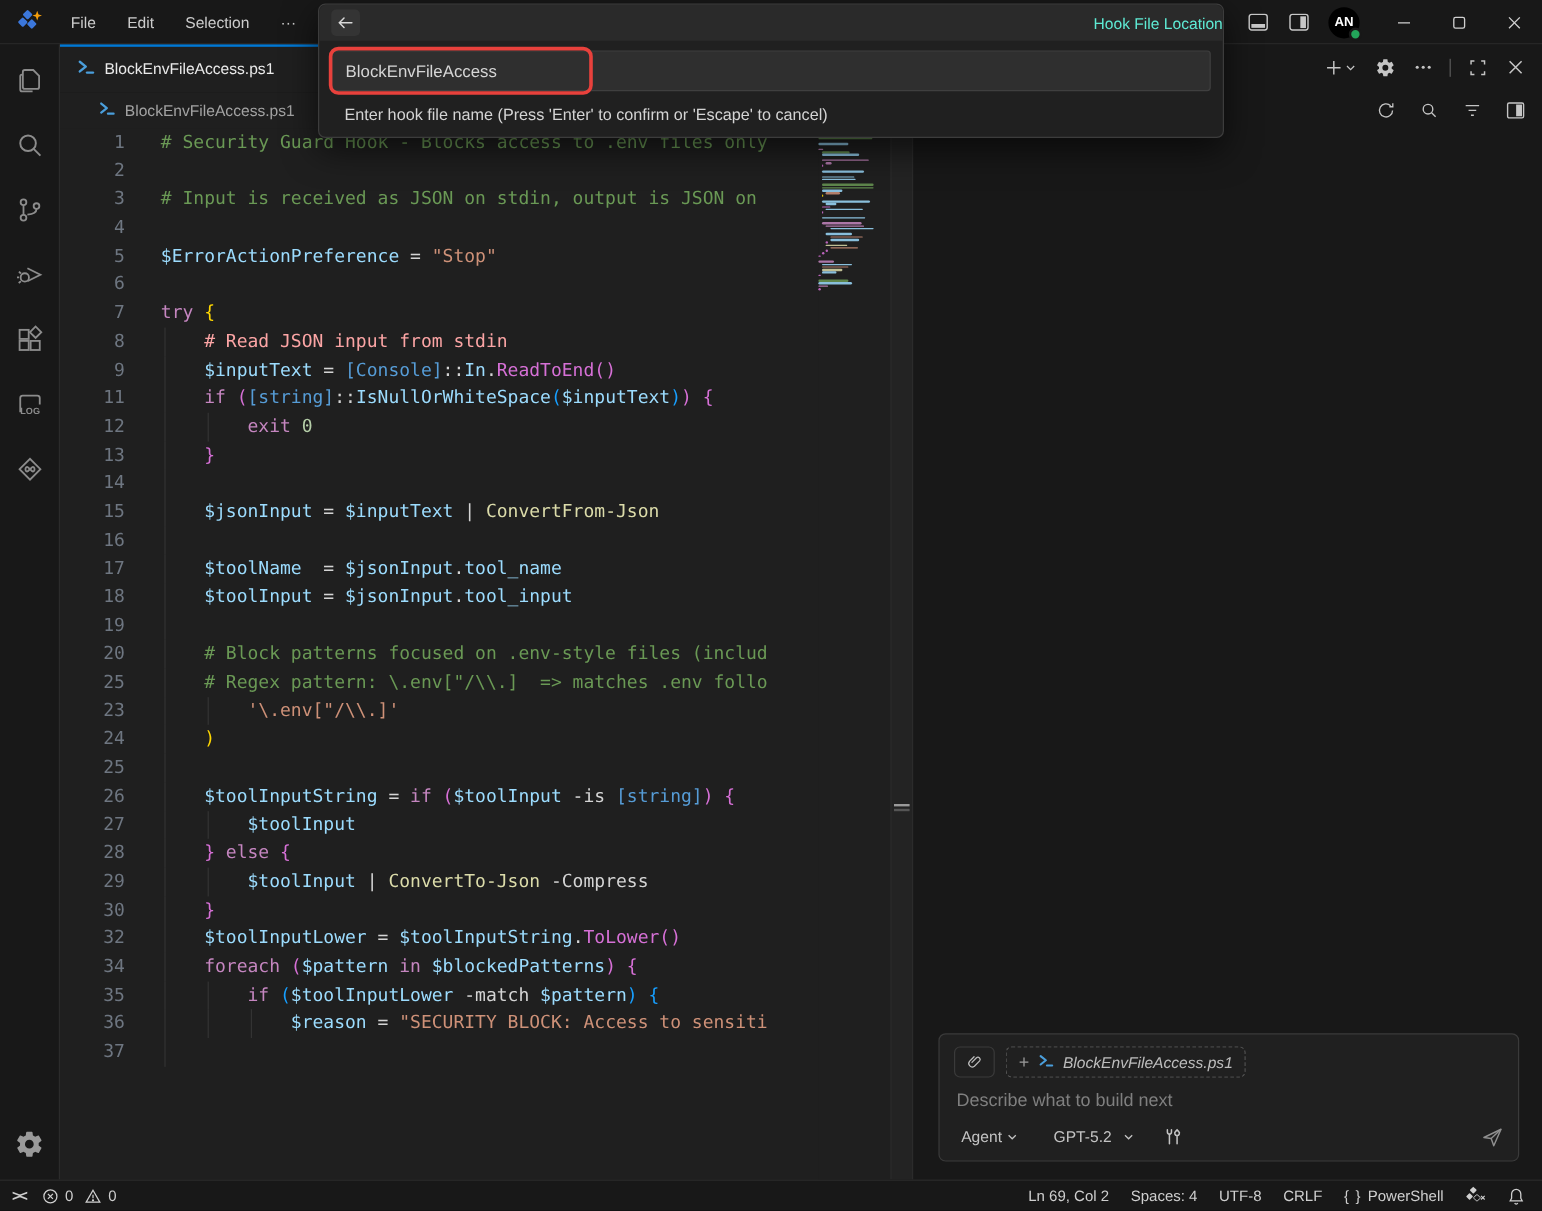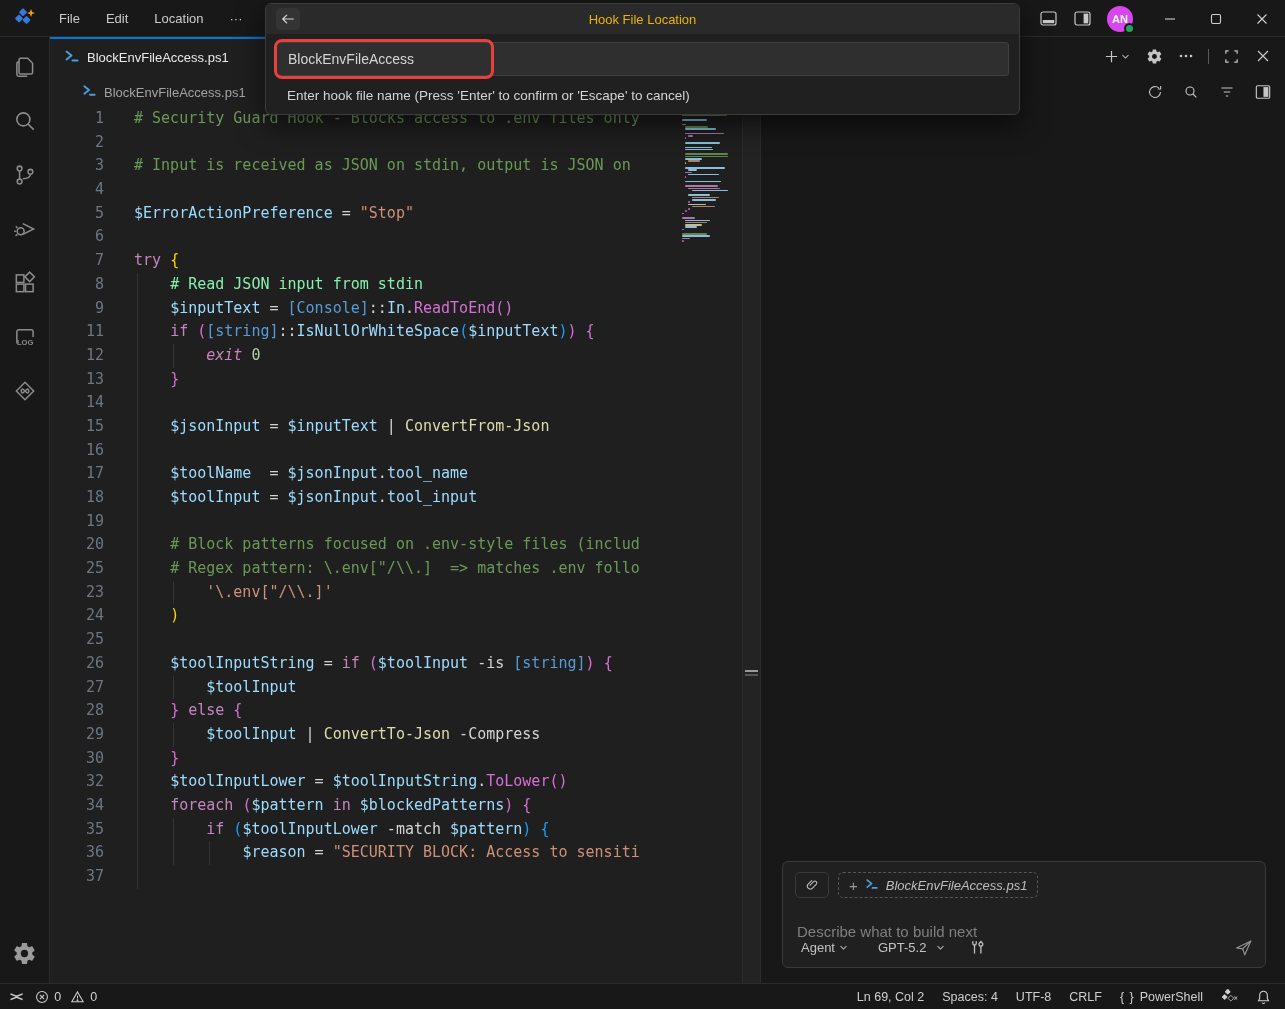--- a/index.html
+++ b/index.html
@@ -16,21 +16,21 @@
     background:#181818; display:flex; align-items:center;
     border-bottom:1px solid #2b2b2b;
   }
   .app-logo{ width:50px; display:flex; justify-content:center; }
   .menus{ display:flex; gap:8px; font-size:13px; color:#cccccc; }
   .menu-item{ padding:4px 9px; border-radius:5px; cursor:default; }
   .titlebar-right{ position:absolute; right:0; top:0; height:37px; display:flex; align-items:center; }
   .layout-btn{ width:34px; height:28px; display:flex; align-items:center; justify-content:center; }
   .avatar-wrap{ position:relative; margin:0 14px 0 8px; }
   .avatar{
-    width:26px; height:26px; border-radius:50%; background:#d946ef; color:#fff;
+    width:26px; height:26px; border-radius:50%; background:#000000; color:#fff;
     font-size:11px; font-weight:bold; display:flex; align-items:center; justify-content:center;
   }
   .presence-dot{
     position:absolute; right:-2px; bottom:-2px; width:11px; height:11px; border-radius:50%;
     background:#23a55a; border:2px solid #181818;
   }
   .win-btn{ width:46px; height:37px; display:flex; align-items:center; justify-content:center; color:#d0d0d0; }
   
   .main{ position:absolute; top:37px; left:0; right:0; bottom:26px; display:flex; }
   .activitybar{
@@ -82,21 +82,21 @@
   .chat-row1{ position:absolute; top:10px; left:12px; display:flex; align-items:center; gap:9px; }
   .attach-btn{
     width:34px; height:26px; border:1px solid #3a3a3a; border-radius:5px;
     display:flex; align-items:center; justify-content:center;
   }
   .context-chip{
     height:26px; border:1px dashed #565656; border-radius:5px; display:flex; align-items:center;
     gap:7px; padding:0 10px; color:#b9b9b9; font-size:13px;
   }
   .chip-name{ font-style:italic; color:#bdbdbd; }
-  .chat-placeholder{ position:absolute; top:61px; left:14px; font-size:15px; color:#7f7f7f; }
+  .chat-placeholder{ position:absolute; top:47px; left:14px; font-size:15px; color:#7f7f7f; }
   .chat-row3{ position:absolute; bottom:9px; left:14px; right:12px; display:flex; align-items:center; gap:8px; font-size:13px; color:#c3c3c3; }
   .dd{ display:flex; align-items:center; gap:4px; padding:2px 4px; border-radius:4px; }
   .send-btn{ margin-left:auto; color:#8f8f8f; display:flex; }
   
   .statusbar{
     position:absolute; left:0; right:0; bottom:0; height:26px; background:#181818;
     border-top:1px solid #2b2b2b; display:flex; align-items:center; font-size:12.5px; color:#cfcfcf;
   }
   .sb-left{ display:flex; align-items:center; gap:14px; padding-left:10px; }
   .sb-right{ margin-left:auto; display:flex; align-items:center; gap:18px; padding-right:14px; }
@@ -109,21 +109,21 @@
     box-shadow:0 10px 28px rgba(0,0,0,0.6);
   }
   .qi-header{
     height:30px; background:#2a2a2a; border-radius:6px 6px 0 0; position:relative;
     display:flex; align-items:center;
   }
   .qi-back{
     position:absolute; left:10px; top:4px; width:24px; height:22px; border-radius:4px;
     background:#343434; display:flex; align-items:center; justify-content:center;
   }
-  .qi-title{ width:100%; text-align:center; font-size:13px; color:#eab308; }
+  .qi-title{ width:100%; text-align:right; font-size:13px; color:#5eead4; }
   .qi-input{
     position:absolute; left:10px; right:10px; top:38px; height:34px;
     background:#2f2f2f; border:1px solid #3f3f3f; border-radius:3px;
     color:#d6d6d6; font-size:14px; padding:0 11px; outline:none;
     font-family:"Liberation Sans", sans-serif;
   }
   .qi-highlight{
     position:absolute; left:8px; top:35px; width:220px; height:40px;
     border:3px solid #e8413c; border-radius:8px; pointer-events:none;
   }
@@ -139,21 +139,21 @@
       <svg width="22" height="22" viewBox="0 0 22 22">
         <rect x="6" y="2.2" width="6" height="6" rx="1" fill="#3b77db" transform="rotate(45 9 5.2)"></rect>
         <rect x="2" y="8.5" width="6" height="6" rx="1" fill="#3b77db" transform="rotate(45 5 11.5)"></rect>
         <rect x="9.5" y="10" width="6" height="6" rx="1" fill="#3b77db" transform="rotate(45 12.5 13)"></rect>
         <path d="M17 2 L18.1 5 L21 6 L18.1 7 L17 10 L15.9 7 L13 6 L15.9 5 Z" fill="#f59e0b"></path>
       </svg>
     </div>
     <div class="menus">
       <span class="menu-item">File</span>
       <span class="menu-item">Edit</span>
-      <span class="menu-item">Location</span>
+      <span class="menu-item">Selection</span>
       <span class="menu-item">···</span>
     </div>
     <div class="titlebar-right">
       <div class="layout-btn">
         <svg width="17" height="15" viewBox="0 0 17 15">
             <rect x="1" y="1" width="15" height="13" rx="2" fill="none" stroke="#c8c8c8" stroke-width="1.2"></rect>
             <rect x="2.8" y="9" width="11.4" height="3.2" fill="#c8c8c8"></rect>
           </svg>
       </div>
       <div class="layout-btn">
@@ -265,24 +265,24 @@
       </div>
       <div class="code-area">
         <div id="code-lines">
             <div class="code-line"><span class="ln">1</span><span class="lc"><span style="color: rgb(106, 153, 85);"># Security Guard Hook - Blocks access to .env files only</span></span></div>
             <div class="code-line"><span class="ln">2</span></div>
             <div class="code-line"><span class="ln">3</span><span class="lc"><span style="color: rgb(106, 153, 85);"># Input is received as JSON on stdin, output is JSON on</span></span></div>
             <div class="code-line"><span class="ln">4</span><span class="lc"></span></div>
             <div class="code-line"><span class="ln">5</span><span class="lc"><span style="color: rgb(156, 220, 254);">$ErrorActionPreference</span><span style="color: rgb(212, 212, 212);"> = </span><span style="color: rgb(206, 145, 120);">"Stop"</span></span></div>
             <div class="code-line"><span class="ln">6</span><span class="lc"></span></div>
             <div class="code-line"><span class="ln">7</span><span class="lc"><span style="color: rgb(197, 134, 192);">try</span><span style="color: rgb(212, 212, 212);"> </span><span style="color: rgb(255, 215, 0);">{</span></span></div>
-            <div class="code-line"><div class="guide" style="left: 87px;"></div><span class="ln">8</span><span class="lc"><span style="color: rgb(212, 212, 212);">    </span><span style="color: #86efac;"># Read JSON input from stdin</span></span></div>
+            <div class="code-line"><div class="guide" style="left: 87px;"></div><span class="ln">8</span><span class="lc"><span style="color: rgb(212, 212, 212);">    </span><span style="color: #fca5a5;"># Read JSON input from stdin</span></span></div>
             <div class="code-line"><div class="guide" style="left: 87px;"></div><span class="ln">9</span><span class="lc"><span style="color: rgb(212, 212, 212);">    </span><span style="color: rgb(156, 220, 254);">$inputText</span><span style="color: rgb(212, 212, 212);"> = </span><span style="color: rgb(86, 156, 214);">[Console]</span><span style="color: rgb(212, 212, 212);">::</span><span style="color: rgb(156, 220, 254);">In</span><span style="color: rgb(212, 212, 212);">.</span><span style="color: rgb(214, 112, 214);">ReadToEnd()</span></span></div>
             <div class="code-line"><div class="guide" style="left: 87px;"></div><span class="ln">11</span><span class="lc"><span style="color: rgb(212, 212, 212);">    </span><span style="color: rgb(197, 134, 192);">if</span><span style="color: rgb(212, 212, 212);"> </span><span style="color: rgb(214, 112, 214);">(</span><span style="color: rgb(86, 156, 214);">[string]</span><span style="color: rgb(212, 212, 212);">::</span><span style="color: rgb(156, 220, 254);">IsNullOrWhiteSpace</span><span style="color: rgb(23, 159, 255);">(</span><span style="color: rgb(156, 220, 254);">$inputText</span><span style="color: rgb(23, 159, 255);">)</span><span style="color: rgb(214, 112, 214);">)</span><span style="color: rgb(212, 212, 212);"> </span><span style="color: rgb(214, 112, 214);">{</span></span></div>
-            <div class="code-line"><div class="guide" style="left: 87px;"></div><div class="guide" style="left: 123.12px;"></div><span class="ln">12</span><span class="lc"><span style="color: rgb(212, 212, 212);">        </span><span style="color: rgb(197, 134, 192); font-style: italic;">exit</span><span style="color: rgb(212, 212, 212);"> </span><span style="color: rgb(181, 206, 168);">0</span></span></div>
+            <div class="code-line"><div class="guide" style="left: 87px;"></div><div class="guide" style="left: 123.12px;"></div><span class="ln">12</span><span class="lc"><span style="color: rgb(212, 212, 212);">        </span><span style="color: rgb(197, 134, 192);">exit</span><span style="color: rgb(212, 212, 212);"> </span><span style="color: rgb(181, 206, 168);">0</span></span></div>
             <div class="code-line"><div class="guide" style="left: 87px;"></div><span class="ln">13</span><span class="lc"><span style="color: rgb(212, 212, 212);">    </span><span style="color: rgb(214, 112, 214);">}</span></span></div>
             <div class="code-line"><div class="guide" style="left: 87px;"></div><span class="ln">14</span><span class="lc"></span></div>
             <div class="code-line"><div class="guide" style="left: 87px;"></div><span class="ln">15</span><span class="lc"><span style="color: rgb(212, 212, 212);">    </span><span style="color: rgb(156, 220, 254);">$jsonInput</span><span style="color: rgb(212, 212, 212);"> = </span><span style="color: rgb(156, 220, 254);">$inputText</span><span style="color: rgb(212, 212, 212);"> | </span><span style="color: rgb(220, 220, 170);">ConvertFrom-Json</span></span></div>
             <div class="code-line"><div class="guide" style="left: 87px;"></div><span class="ln">16</span><span class="lc"></span></div>
             <div class="code-line"><div class="guide" style="left: 87px;"></div><span class="ln">17</span><span class="lc"><span style="color: rgb(212, 212, 212);">    </span><span style="color: rgb(156, 220, 254);">$toolName</span><span style="color: rgb(212, 212, 212);">  = </span><span style="color: rgb(156, 220, 254);">$jsonInput</span><span style="color: rgb(212, 212, 212);">.</span><span style="color: rgb(156, 220, 254);">tool_name</span></span></div>
             <div class="code-line"><div class="guide" style="left: 87px;"></div><span class="ln">18</span><span class="lc"><span style="color: rgb(212, 212, 212);">    </span><span style="color: rgb(156, 220, 254);">$toolInput</span><span style="color: rgb(212, 212, 212);"> = </span><span style="color: rgb(156, 220, 254);">$jsonInput</span><span style="color: rgb(212, 212, 212);">.</span><span style="color: rgb(156, 220, 254);">tool_input</span></span></div>
             <div class="code-line"><div class="guide" style="left: 87px;"></div><span class="ln">19</span><span class="lc"></span></div>
             <div class="code-line"><div class="guide" style="left: 87px;"></div><span class="ln">20</span><span class="lc"><span style="color: rgb(212, 212, 212);">    </span><span style="color: rgb(106, 153, 85);"># Block patterns focused on .env-style files (includ</span></span></div>
             <div class="code-line"><div class="guide" style="left: 87px;"></div><span class="ln">25</span><span class="lc"><span style="color: rgb(212, 212, 212);">    </span><span style="color: rgb(106, 153, 85);"># Regex pattern: \.env["/\\.]  =&gt; matches .env follo</span></span></div>
             <div class="code-line"><div class="guide" style="left: 87px;"></div><div class="guide" style="left: 123.12px;"></div><span class="ln">23</span><span class="lc"><span style="color: rgb(212, 212, 212);">        </span><span style="color: rgb(206, 145, 120);">'\.env["/\\.]'</span></span></div>

